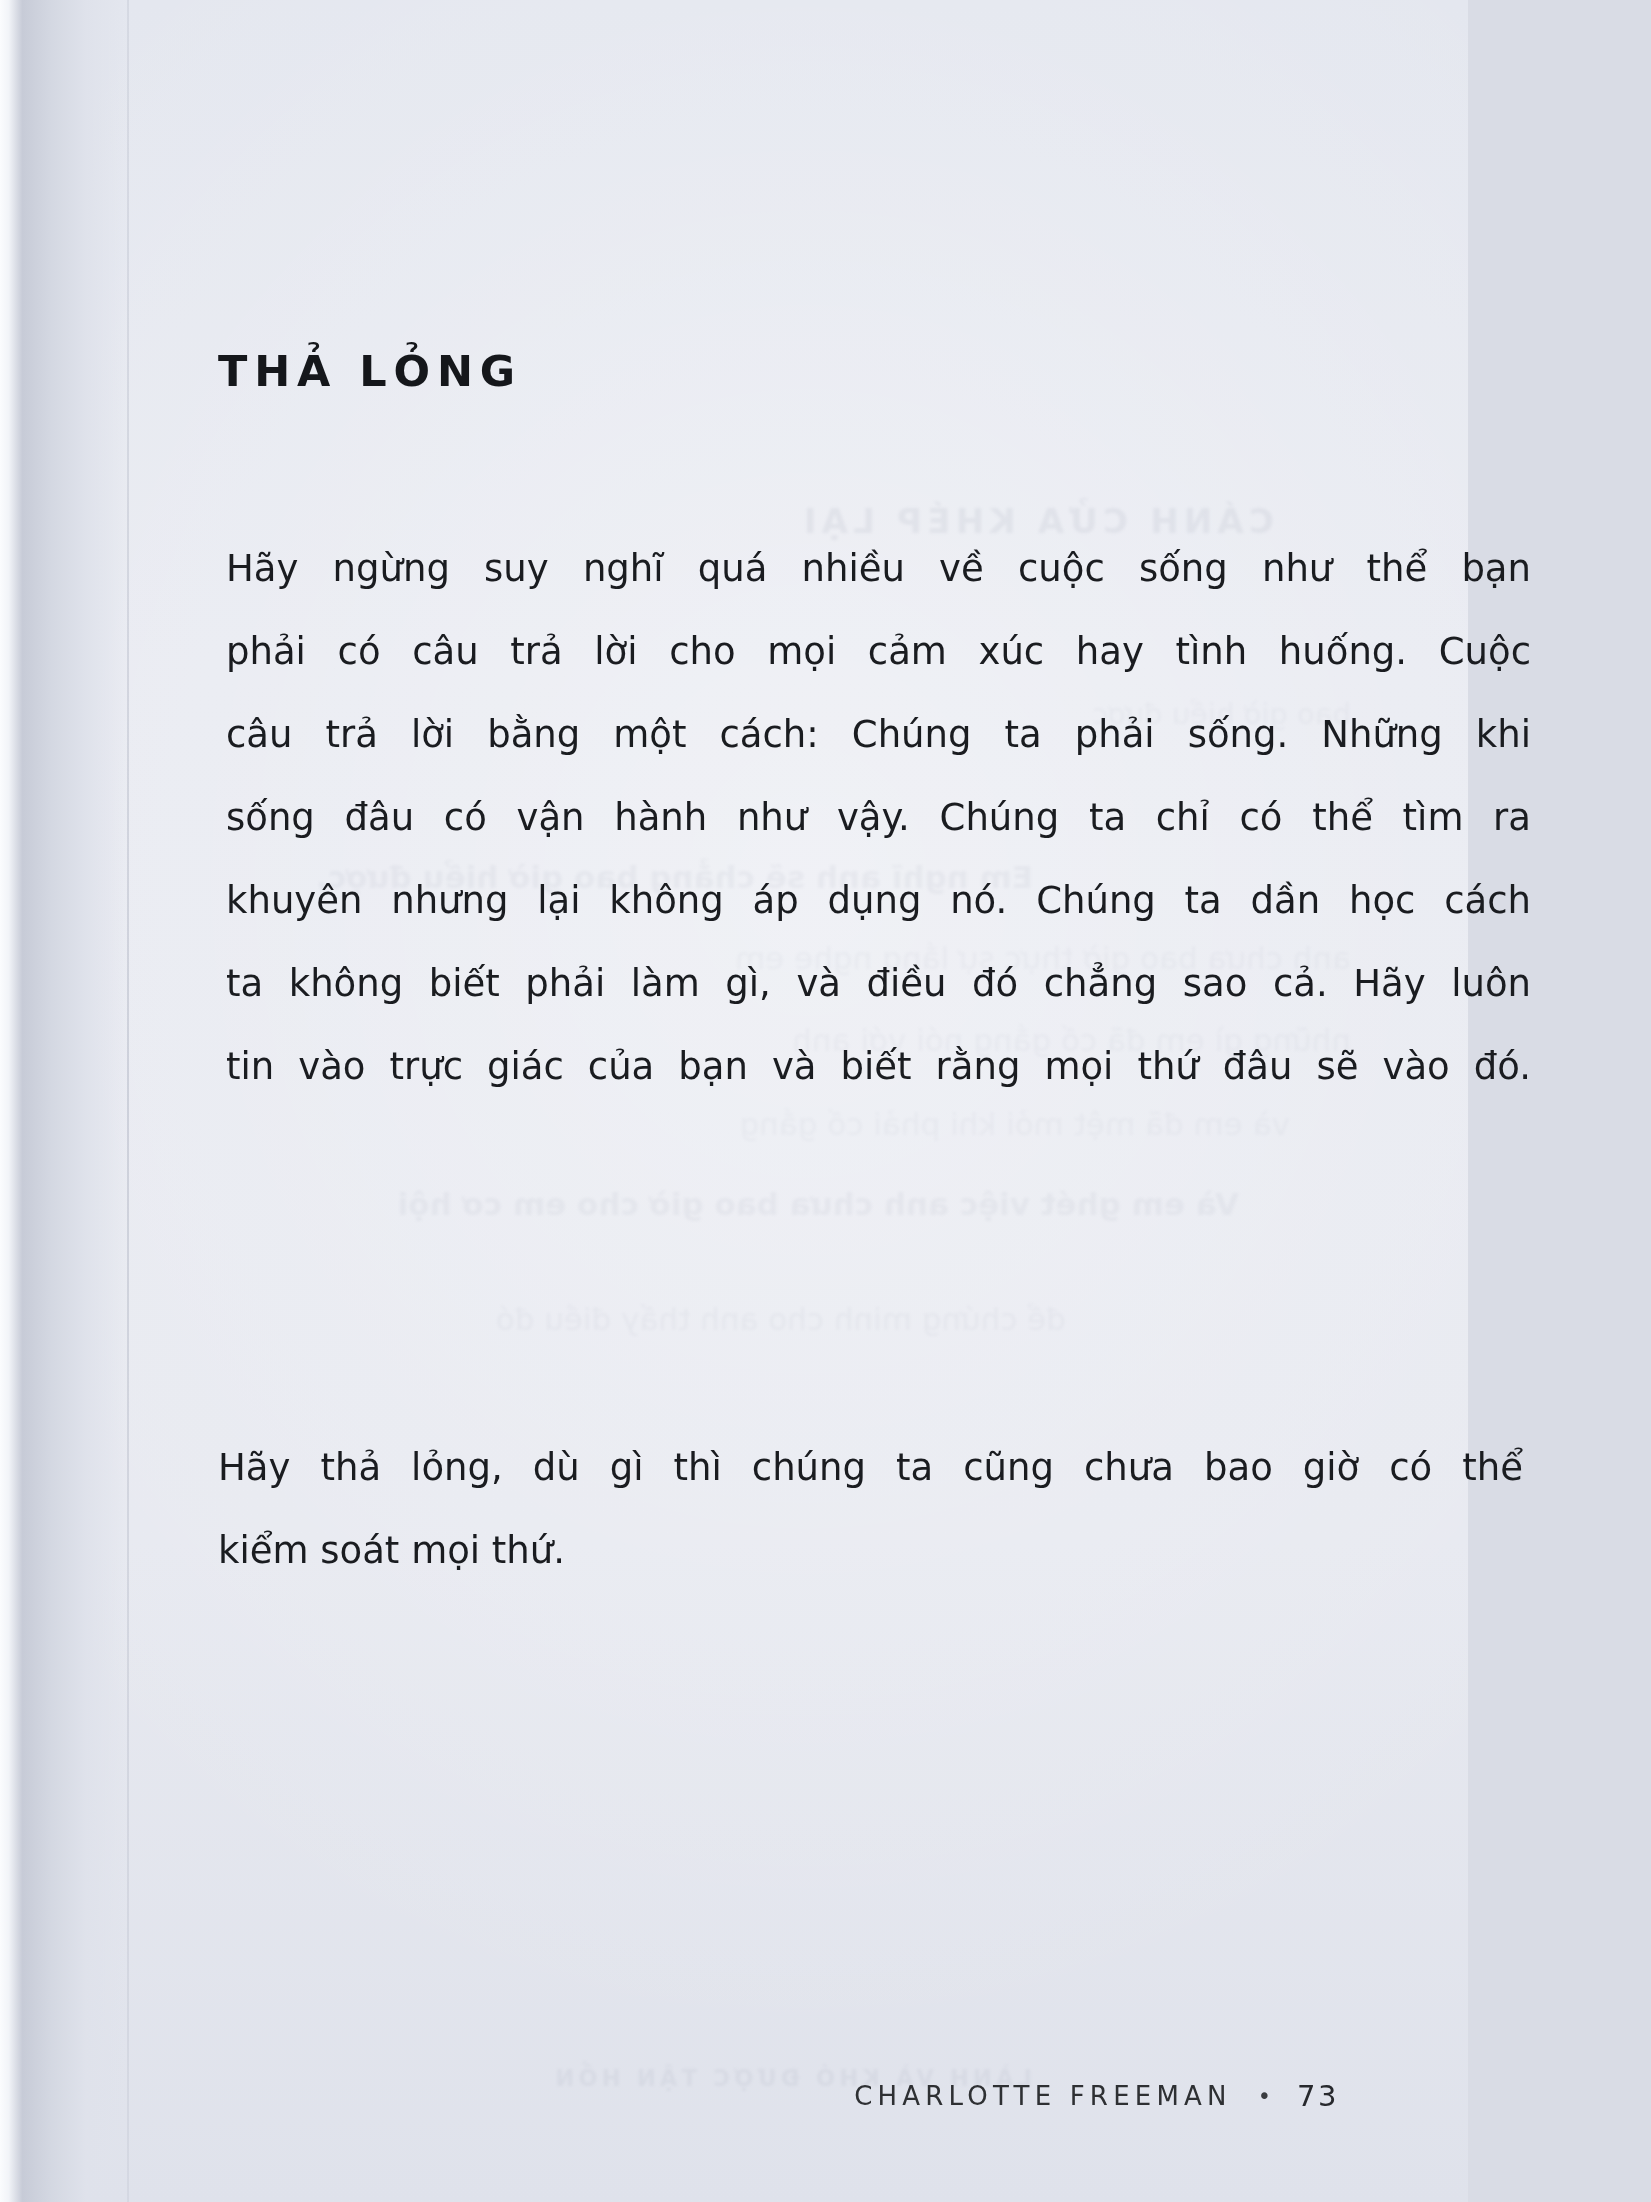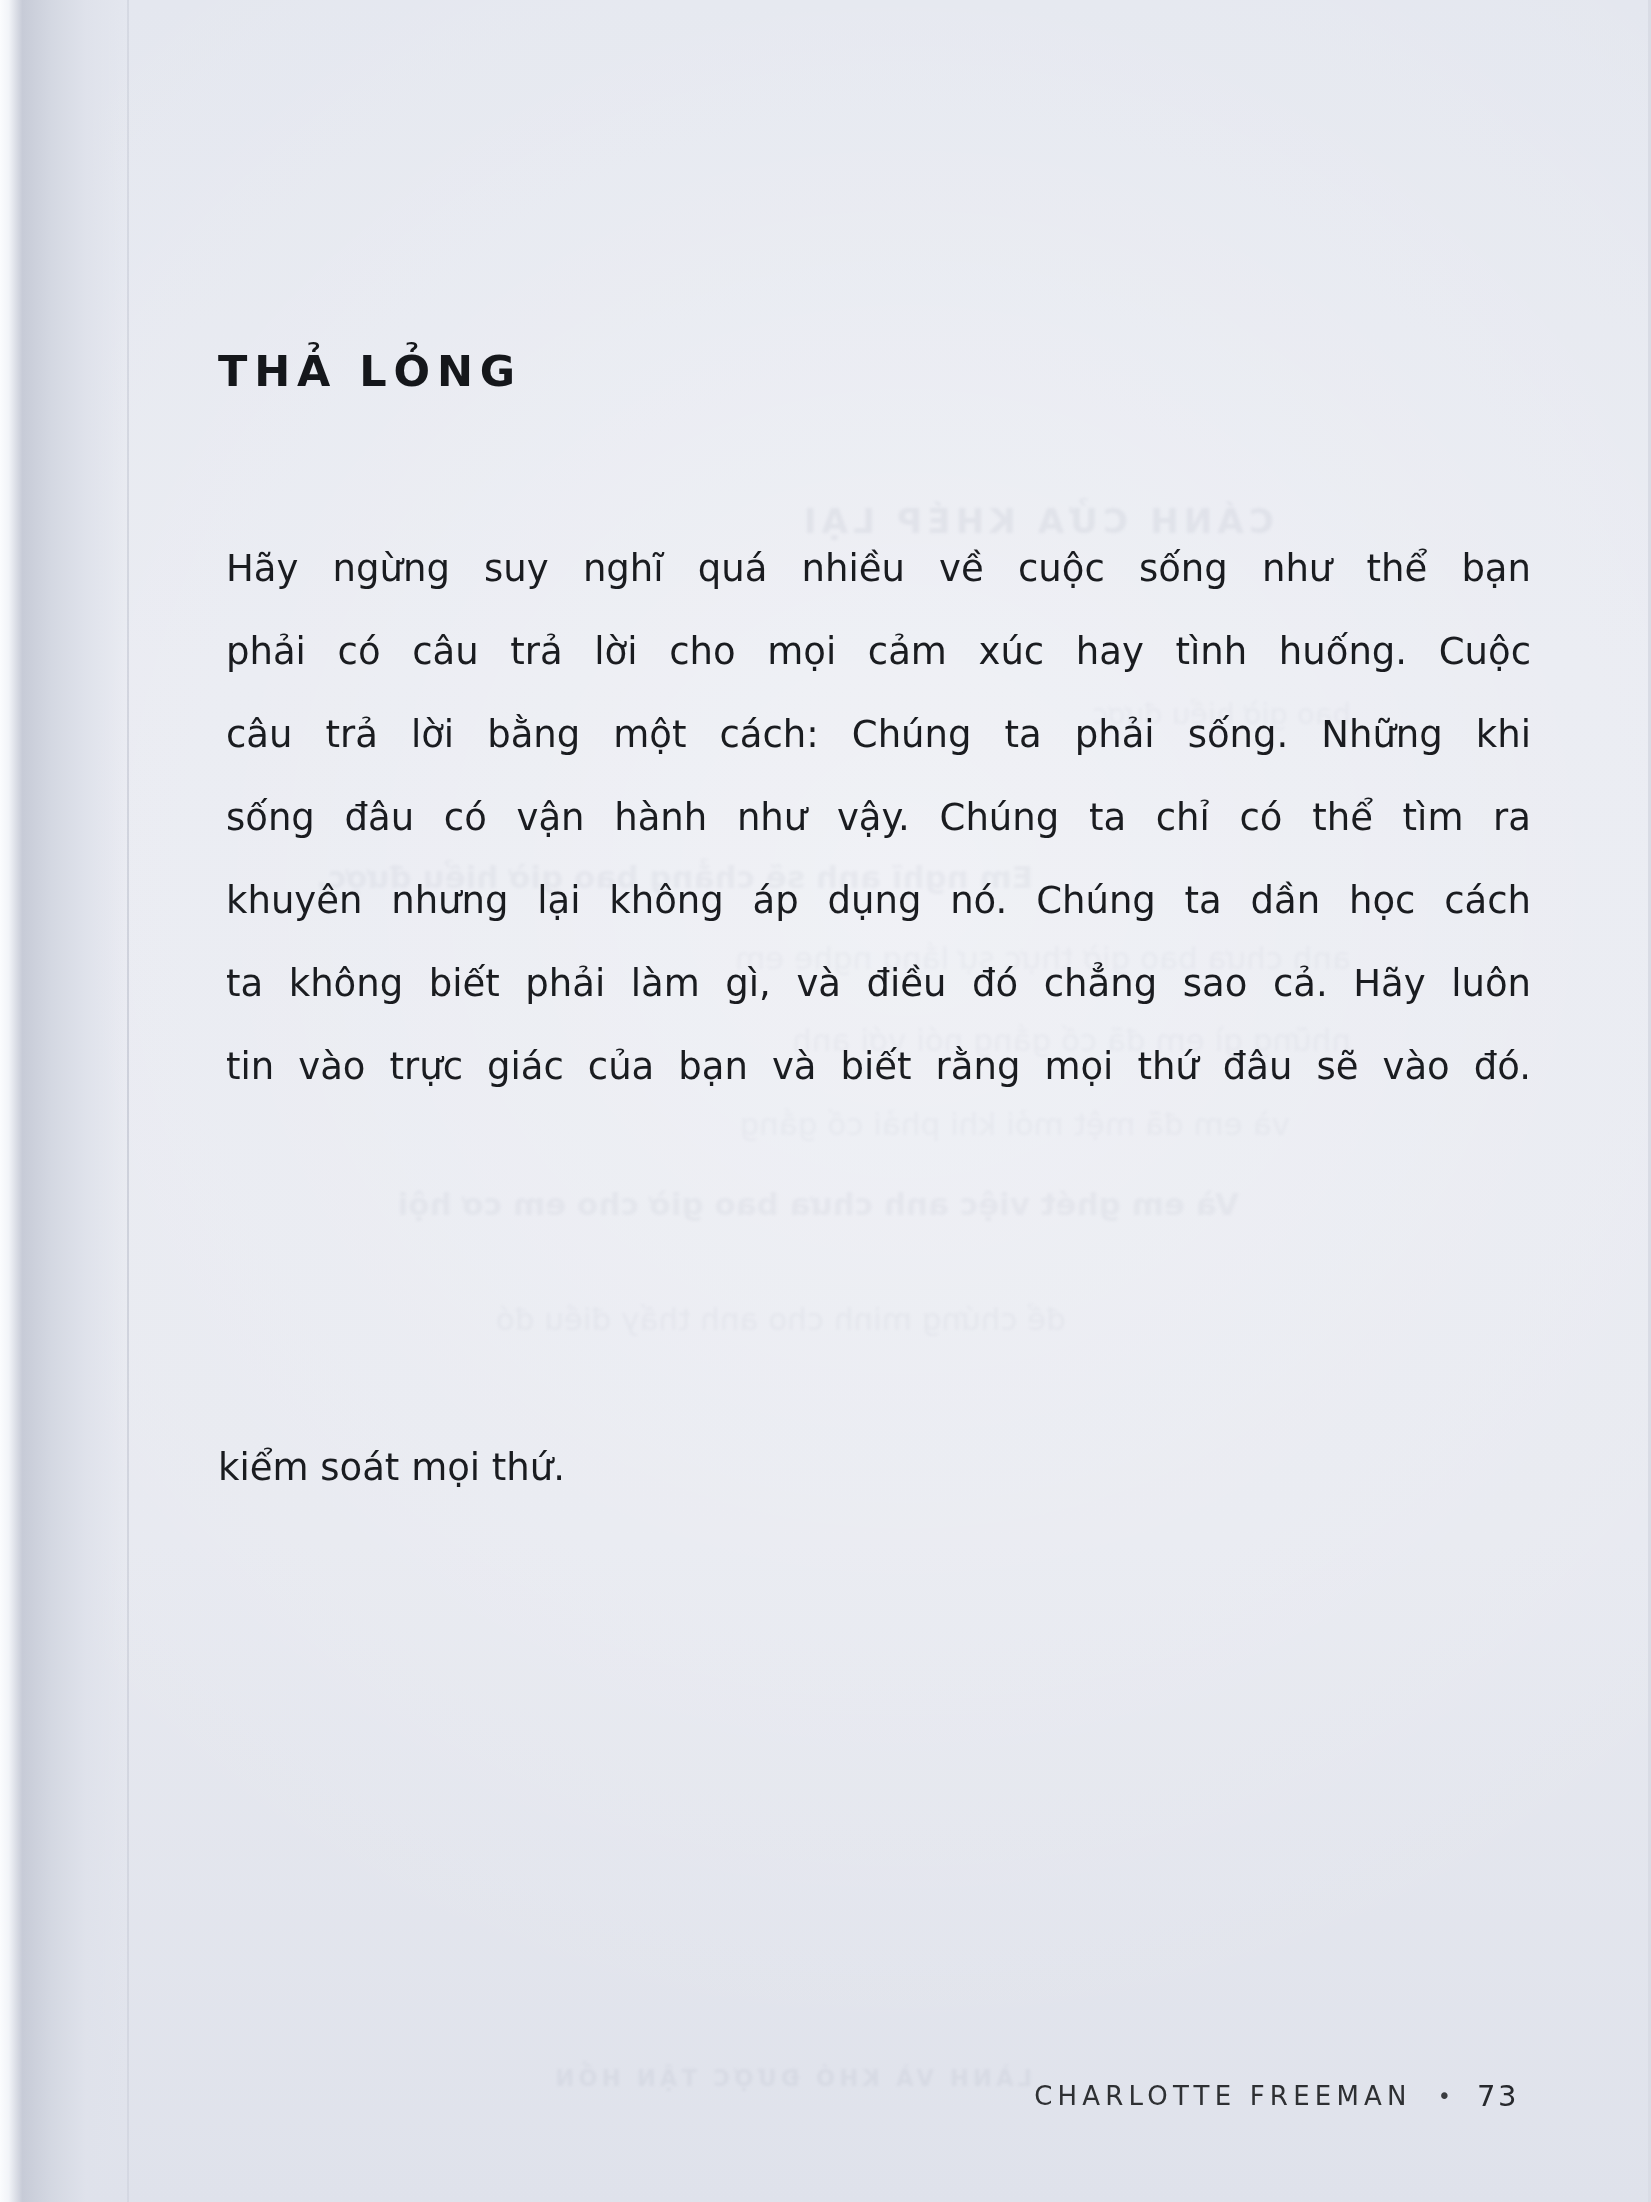--- a/index.html
+++ b/index.html
@@ -4,21 +4,21 @@
 <style>
   html,body{margin:0;padding:0;}
   body{
     width:1652px;height:2203px;
     font-family:"DejaVu Sans",sans-serif;
     background:#d9dce5;
     overflow:hidden;
   }
   .page{
     position:relative;
-    width:1648px;height:2203px;
+    width:1468px;height:2203px;
     background:
       radial-gradient(120% 90% at 55% 40%, rgba(255,255,255,0.35) 0%, rgba(255,255,255,0) 60%),
       linear-gradient(180deg,#e4e7ef 0%,#e8eaf1 30%,#e7e9f0 70%,#dfe2eb 100%);
   }
   
   .edge{
     position:absolute;left:0;top:0;bottom:0;width:129px;
     background:linear-gradient(90deg,
       #fbfcfe 0px,#f2f4f8 8.6px,#c7cbd7 22.4px,#d4d8e2 52px,
       #dfe2eb 86px,rgba(231,233,240,0) 129px);
@@ -87,20 +87,21 @@
     <div class="line">Hãy ngừng suy nghĩ quá nhiều về cuộc sống như thể bạn</div>
     <div class="line">phải có câu trả lời cho mọi cảm xúc hay tình huống. Cuộc</div>
     <div class="line">câu trả lời bằng một cách: Chúng ta phải sống. Những khi</div>
     <div class="line">sống đâu có vận hành như vậy. Chúng ta chỉ có thể tìm ra</div>
     <div class="line">khuyên nhưng lại không áp dụng nó. Chúng ta dần học cách</div>
     <div class="line">ta không biết phải làm gì, và điều đó chẳng sao cả. Hãy luôn</div>
     <div class="line">tin vào trực giác của bạn và biết rằng mọi thứ đâu sẽ vào đó.</div>
   </div>
 
   <div class="bodytext para2">
+    <div class="line">Hãy thả lỏng, dù gì thì chúng ta cũng chưa bao giờ có thể</div>
     <div class="line last">kiểm soát mọi thứ.</div>
   </div>
 
   <div class="footer">
     <span class="author">CHARLOTTE FREEMAN</span>
     <span class="bullet">•</span>
     <span class="pageno">73</span>
   </div>
 </div>
 

